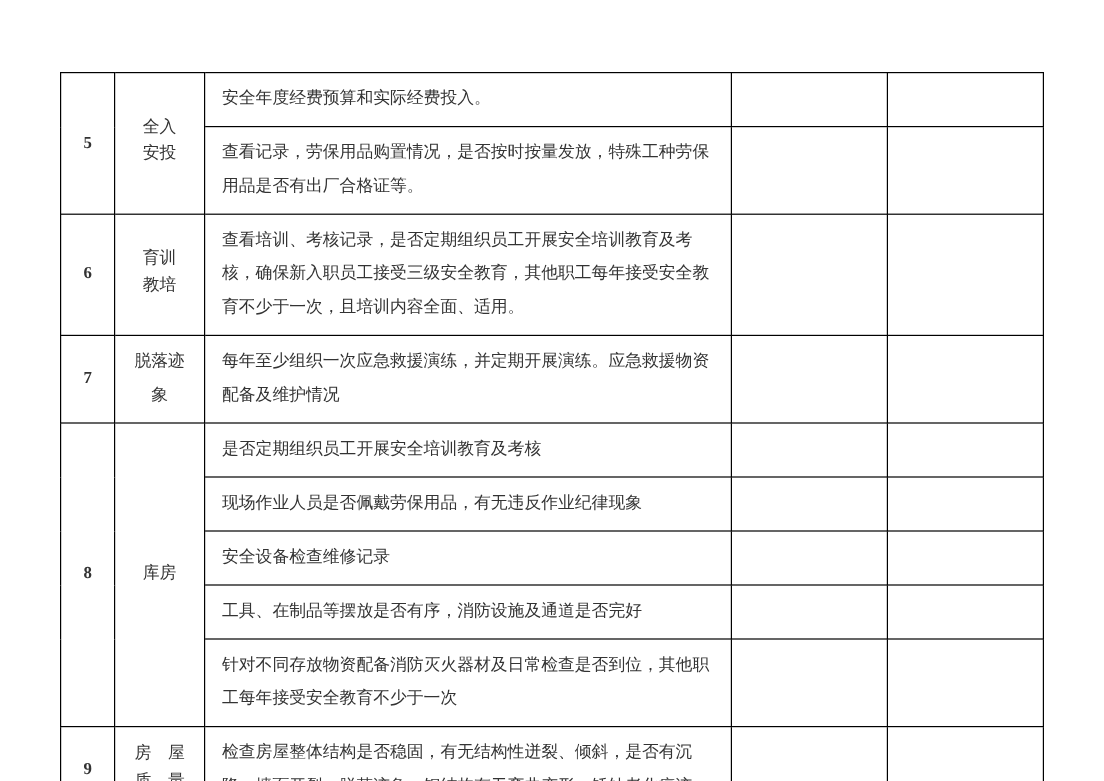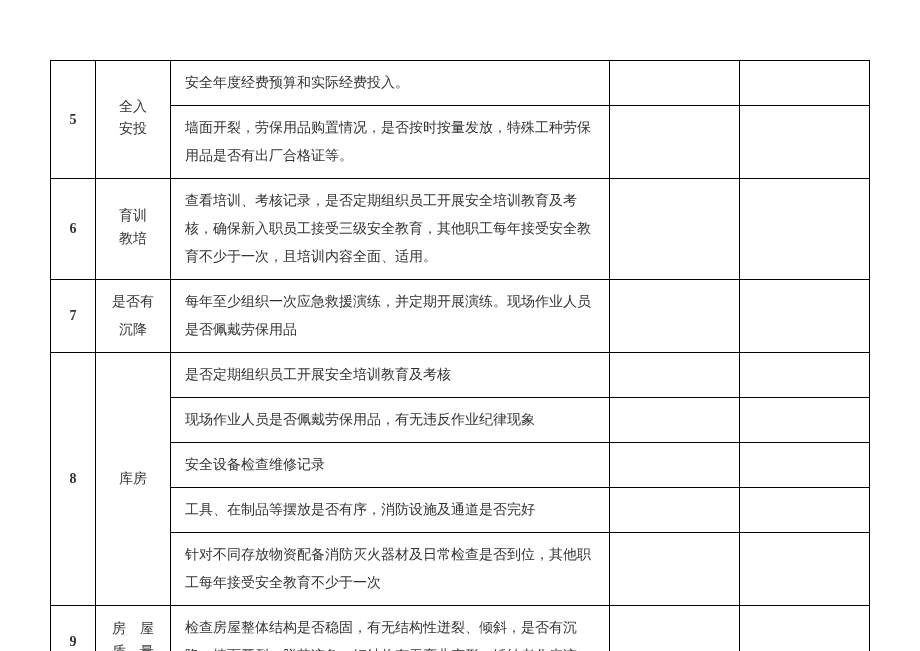--- a/index.html
+++ b/index.html
@@ -61,42 +61,42 @@
         <div class="vert-label">
           <span>全入</span>
           <span>安投</span>
         </div>
       </td>
       <td class="col-desc">安全年度经费预算和实际经费投入。</td>
       <td class="col-empty"></td>
       <td class="col-empty"></td>
     </tr>
     <tr>
-      <td class="col-desc">墙面开裂，劳保用品购置情况，是否按时按量发放，特殊工种劳保用品是否有出厂合格证等。</td>
+      <td class="col-desc">查看记录，劳保用品购置情况，是否按时按量发放，特殊工种劳保用品是否有出厂合格证等。</td>
       <td class="col-empty"></td>
       <td class="col-empty"></td>
     </tr>
 
     <tr>
       <td class="col-num">6</td>
       <td class="col-cat">
         <div class="vert-label">
           <span>育训</span>
           <span>教培</span>
         </div>
       </td>
       <td class="col-desc">查看培训、考核记录，是否定期组织员工开展安全培训教育及考核，确保新入职员工接受三级安全教育，其他职工每年接受安全教育不少于一次，且培训内容全面、适用。</td>
       <td class="col-empty"></td>
       <td class="col-empty"></td>
     </tr>
 
     <tr>
       <td class="col-num">7</td>
-      <td class="col-cat">是否有沉降</td>
-      <td class="col-desc">每年至少组织一次应急救援演练，并定期开展演练。现场作业人员是否佩戴劳保用品</td>
+      <td class="col-cat">脱落迹象</td>
+      <td class="col-desc">每年至少组织一次应急救援演练，并定期开展演练。应急救援物资配备及维护情况</td>
       <td class="col-empty"></td>
       <td class="col-empty"></td>
     </tr>
 
     <tr>
       <td class="col-num" rowspan="5">8</td>
       <td class="col-cat" rowspan="5">库房</td>
       <td class="col-desc">是否定期组织员工开展安全培训教育及考核</td>
       <td class="col-empty"></td>
       <td class="col-empty"></td>

